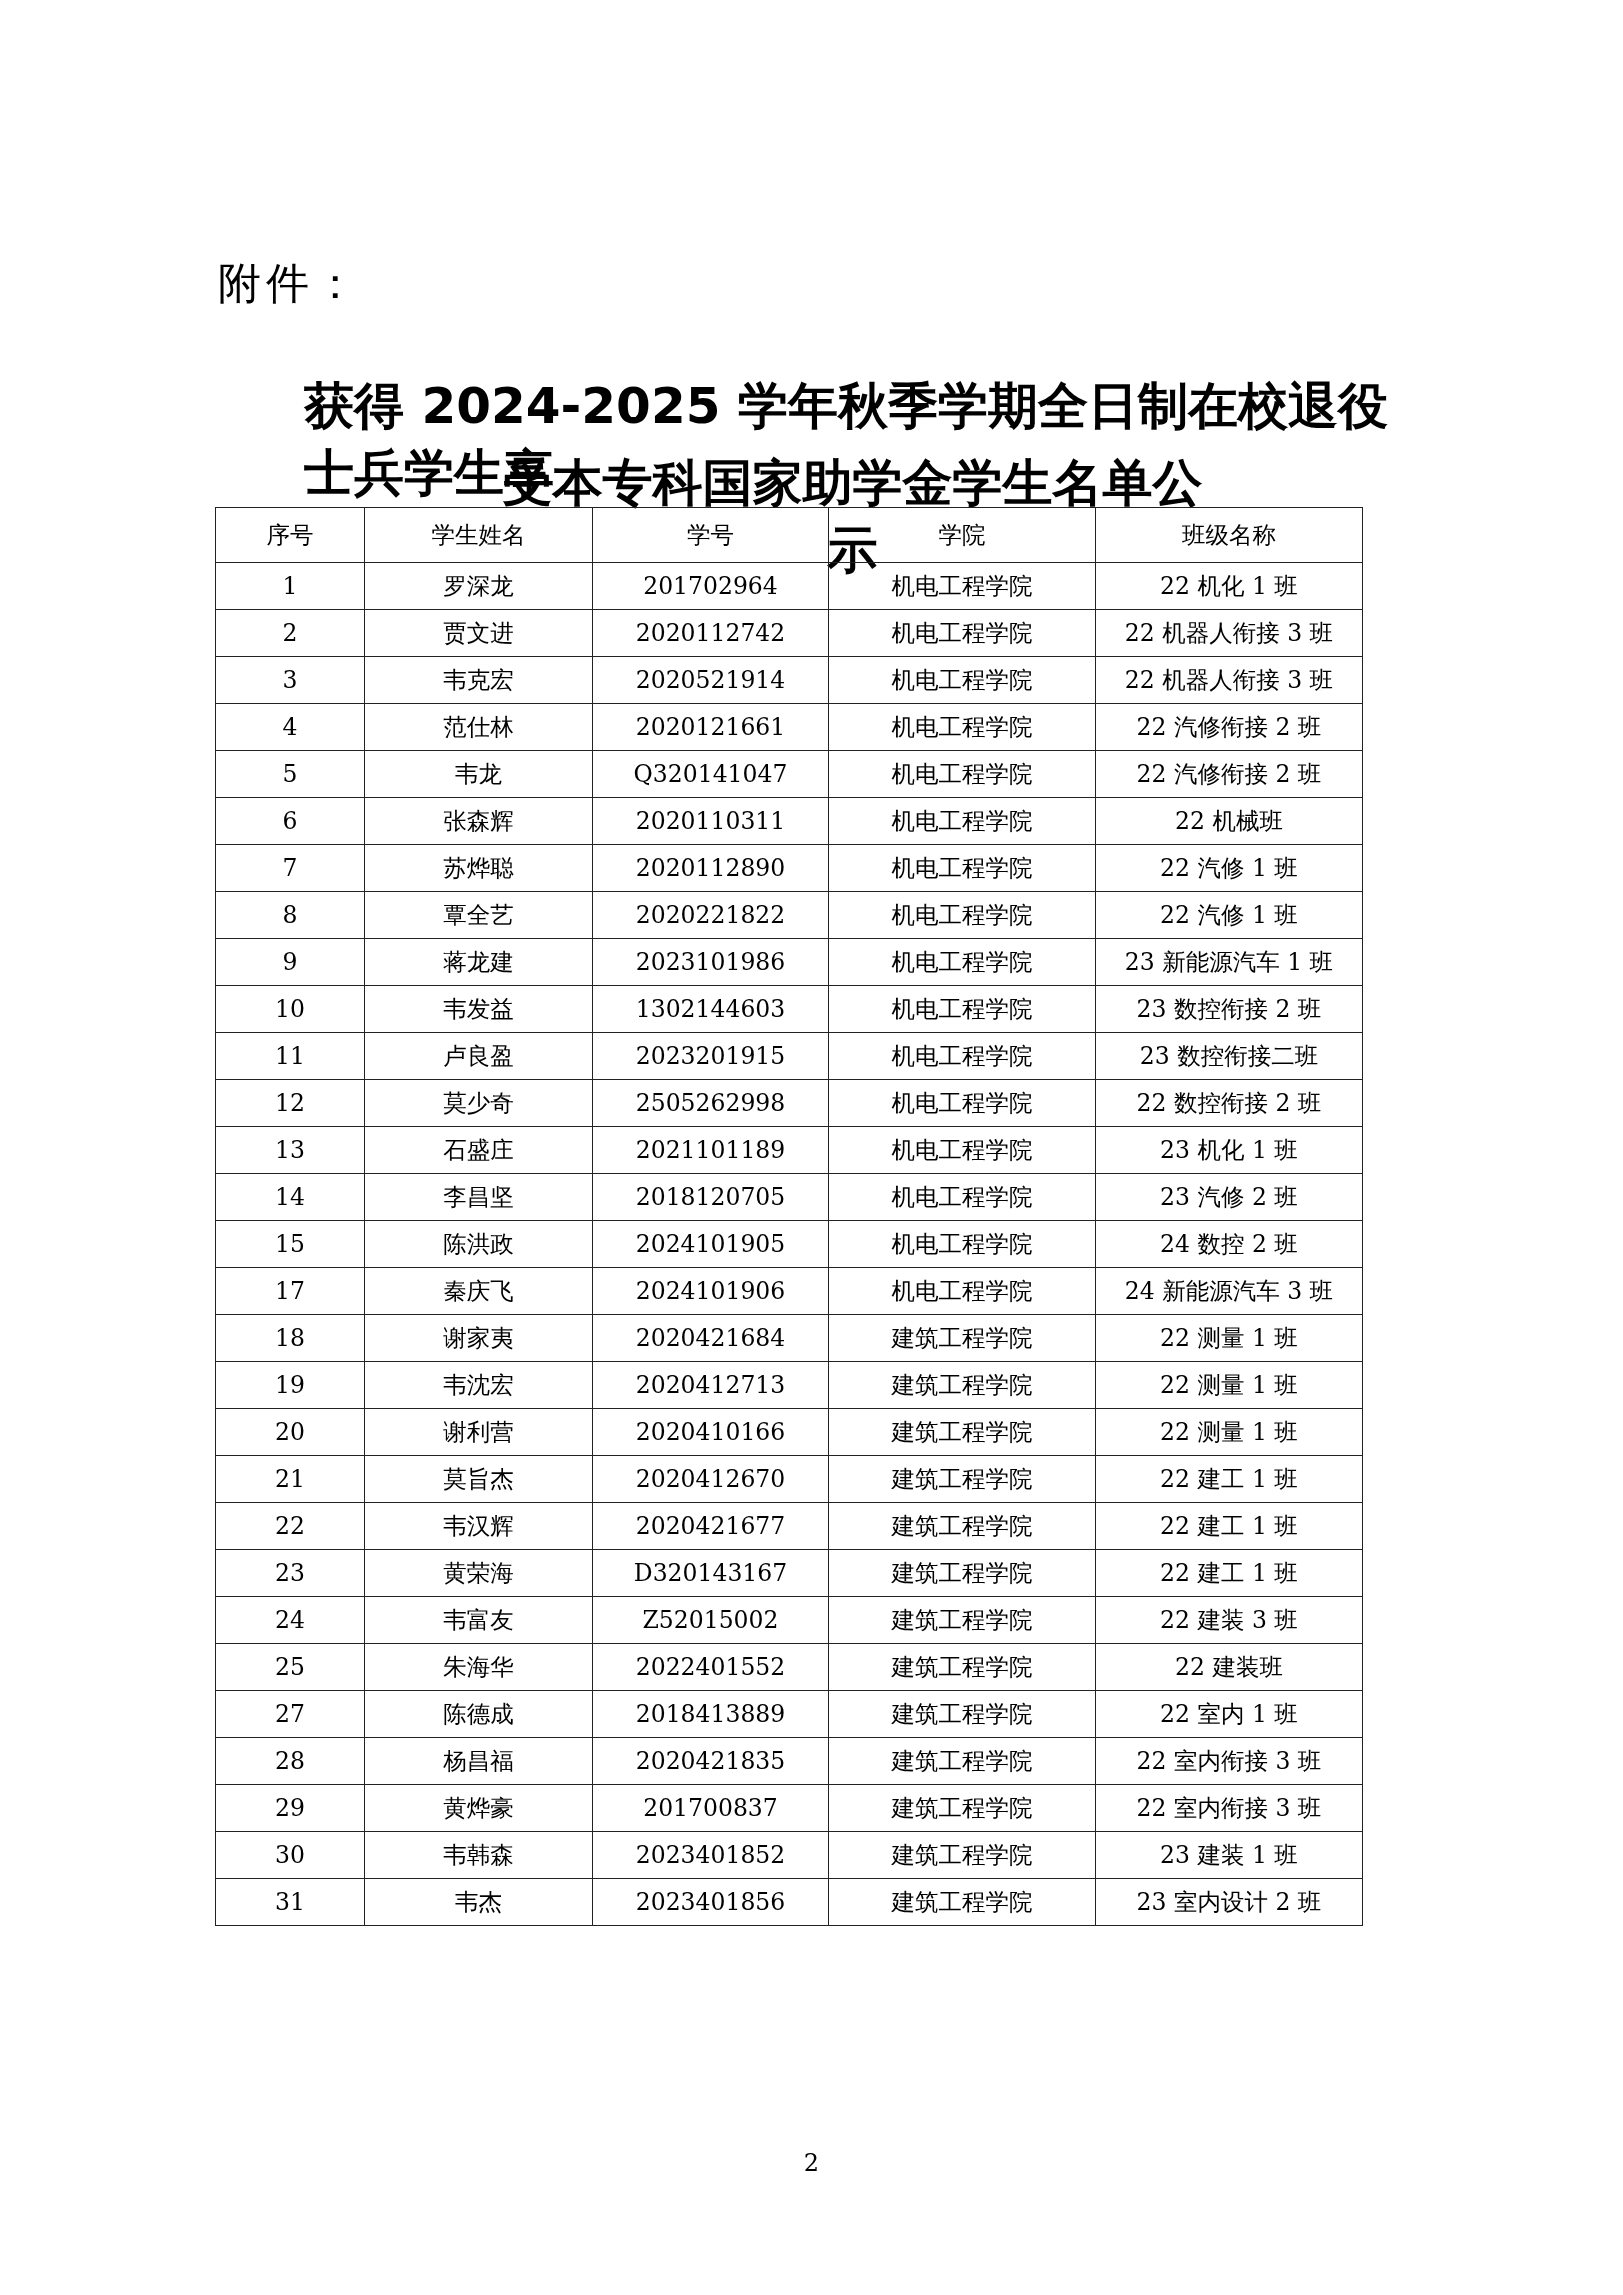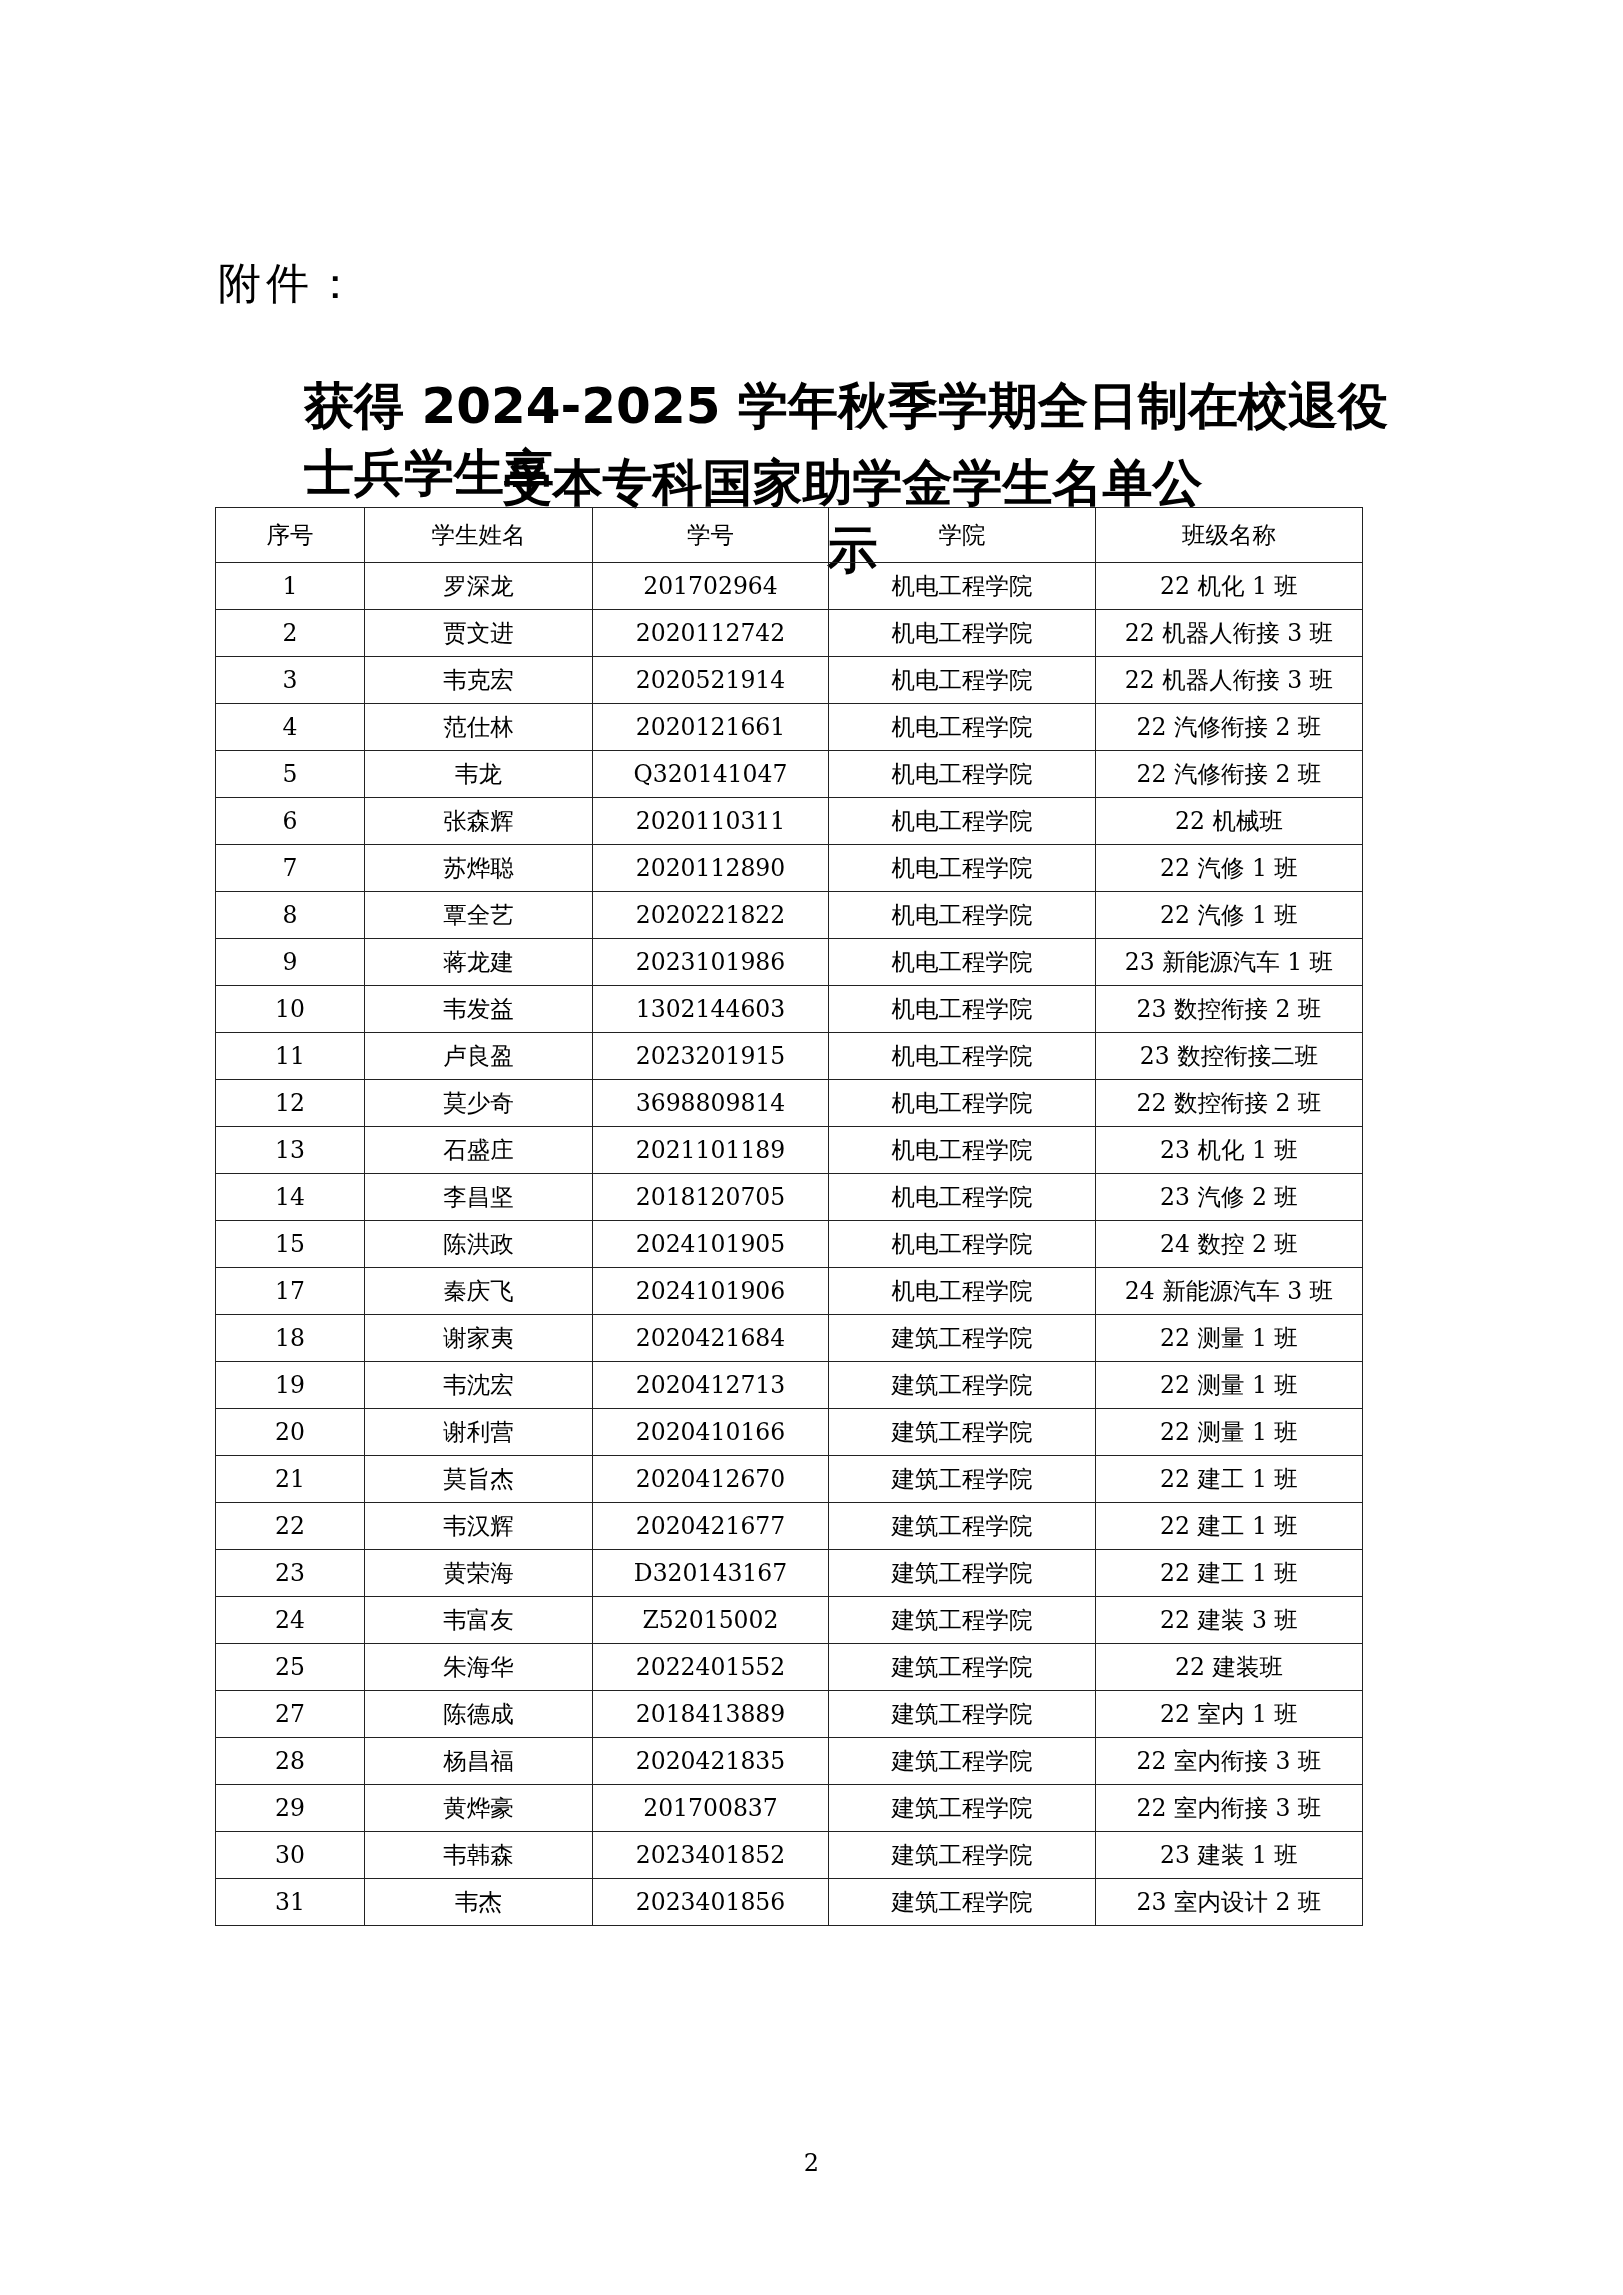--- a/index.html
+++ b/index.html
@@ -116,21 +116,21 @@
       <tr>
         <td>11</td>
         <td>卢良盈</td>
         <td>2023201915</td>
         <td>机电工程学院</td>
         <td>23 数控衔接二班</td>
       </tr>
       <tr>
         <td>12</td>
         <td>莫少奇</td>
-        <td>3698809814</td>
+        <td>2505262998</td>
         <td>机电工程学院</td>
         <td>22 数控衔接 2 班</td>
       </tr>
       <tr>
         <td>13</td>
         <td>石盛庄</td>
         <td>2021101189</td>
         <td>机电工程学院</td>
         <td>23 机化 1 班</td>
       </tr>

